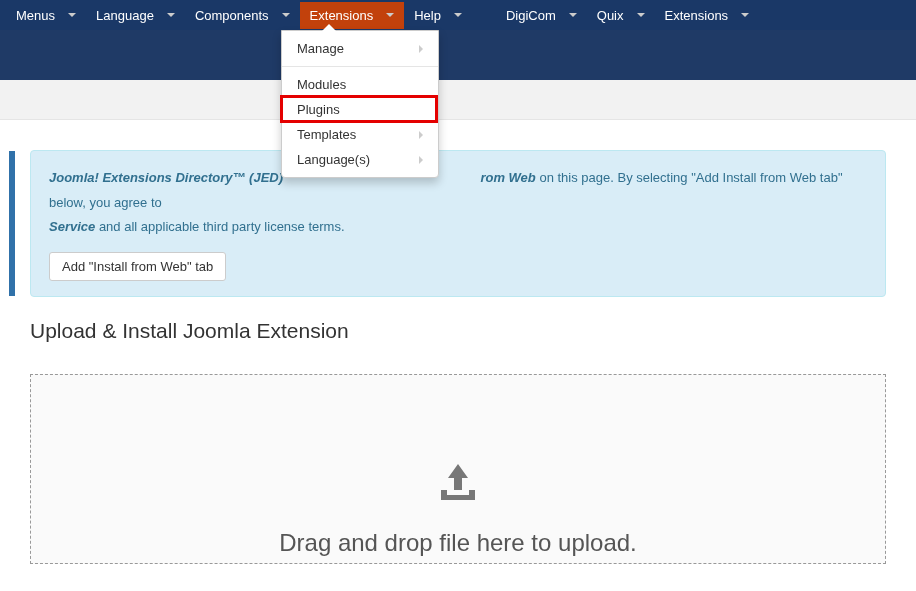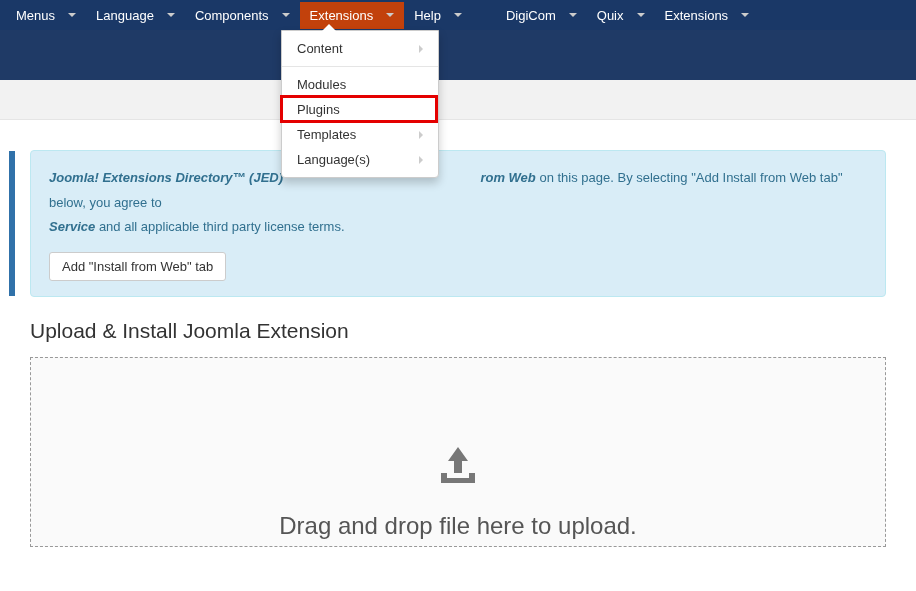--- a/index.html
+++ b/index.html
@@ -24,21 +24,21 @@
   .notice { margin: 30px 30px 20px 30px; background: #d9edf7; border: 1px solid #bce8f1; border-radius: 4px; padding: 15px 18px; color: #31708f; position: relative; }
   .notice-leftbar { position:absolute; left:-22px; top:0; bottom:0; width:6px; background:#3071a9;}
   .notice-text { line-height: 1.9; }
   .notice-text b { font-weight: bold; color: #31708f; font-style: italic; }
   .notice-btn { margin-top: 12px; background: #fff; border: 1px solid #ccc; border-radius: 3px; padding: 6px 12px; cursor: pointer; font-size: 13px; color: #333; }
   
   .tabs { margin: 20px 30px 0 30px; border-bottom: 1px solid #ddd; display: flex; }
   .tab { padding: 10px 15px; cursor: pointer; font-size: 13px; color: #3071a9; border: 1px solid transparent; border-bottom: none; margin-bottom: -1px; border-radius: 4px 4px 0 0; }
   .tab.active { color: #555; background: #fff; border-color: #ddd #ddd #fff; }
   
-  .section-heading { margin: 22px 30px 14px 30px; font-size: 21px; font-weight: 400; color: #333; }
+  .section-heading { margin: 22px 30px 31px 30px; font-size: 21px; font-weight: 400; color: #333; }
   
   .dropzone { margin: 0 30px 20px 30px; border: 1px dashed #999; background: #fafafa; min-height: 190px; display: flex; flex-direction: column; align-items: center; justify-content: center; padding-top: 80px; }
   .upload-icon { margin-bottom: 24px; }
   .dropzone-text { font-size: 24px; color: #555; }
 </style>
 </head>
 <body>
 
 <div class="topnav">
   <div class="topnav-item">
@@ -75,21 +75,21 @@
       <span class="caret"></span>
     </div>
 </div>
 
 <div class="bluebar"></div>
 <div class="greybar"></div>
 
 <div class="dropdown">
   <div class="dropdown-pointer"></div>
   <div class="dropdown-item">
-    <span>Content</span>
+    <span>Manage</span>
     <span class="sub-caret"></span>
   </div>
   <div class="dropdown-sep"></div>
   <div class="dropdown-item">
     <span>Modules</span>
   </div>
   <div class="dropdown-item">
     <span>Plugins</span>
   </div>
   <div class="dropdown-item">

